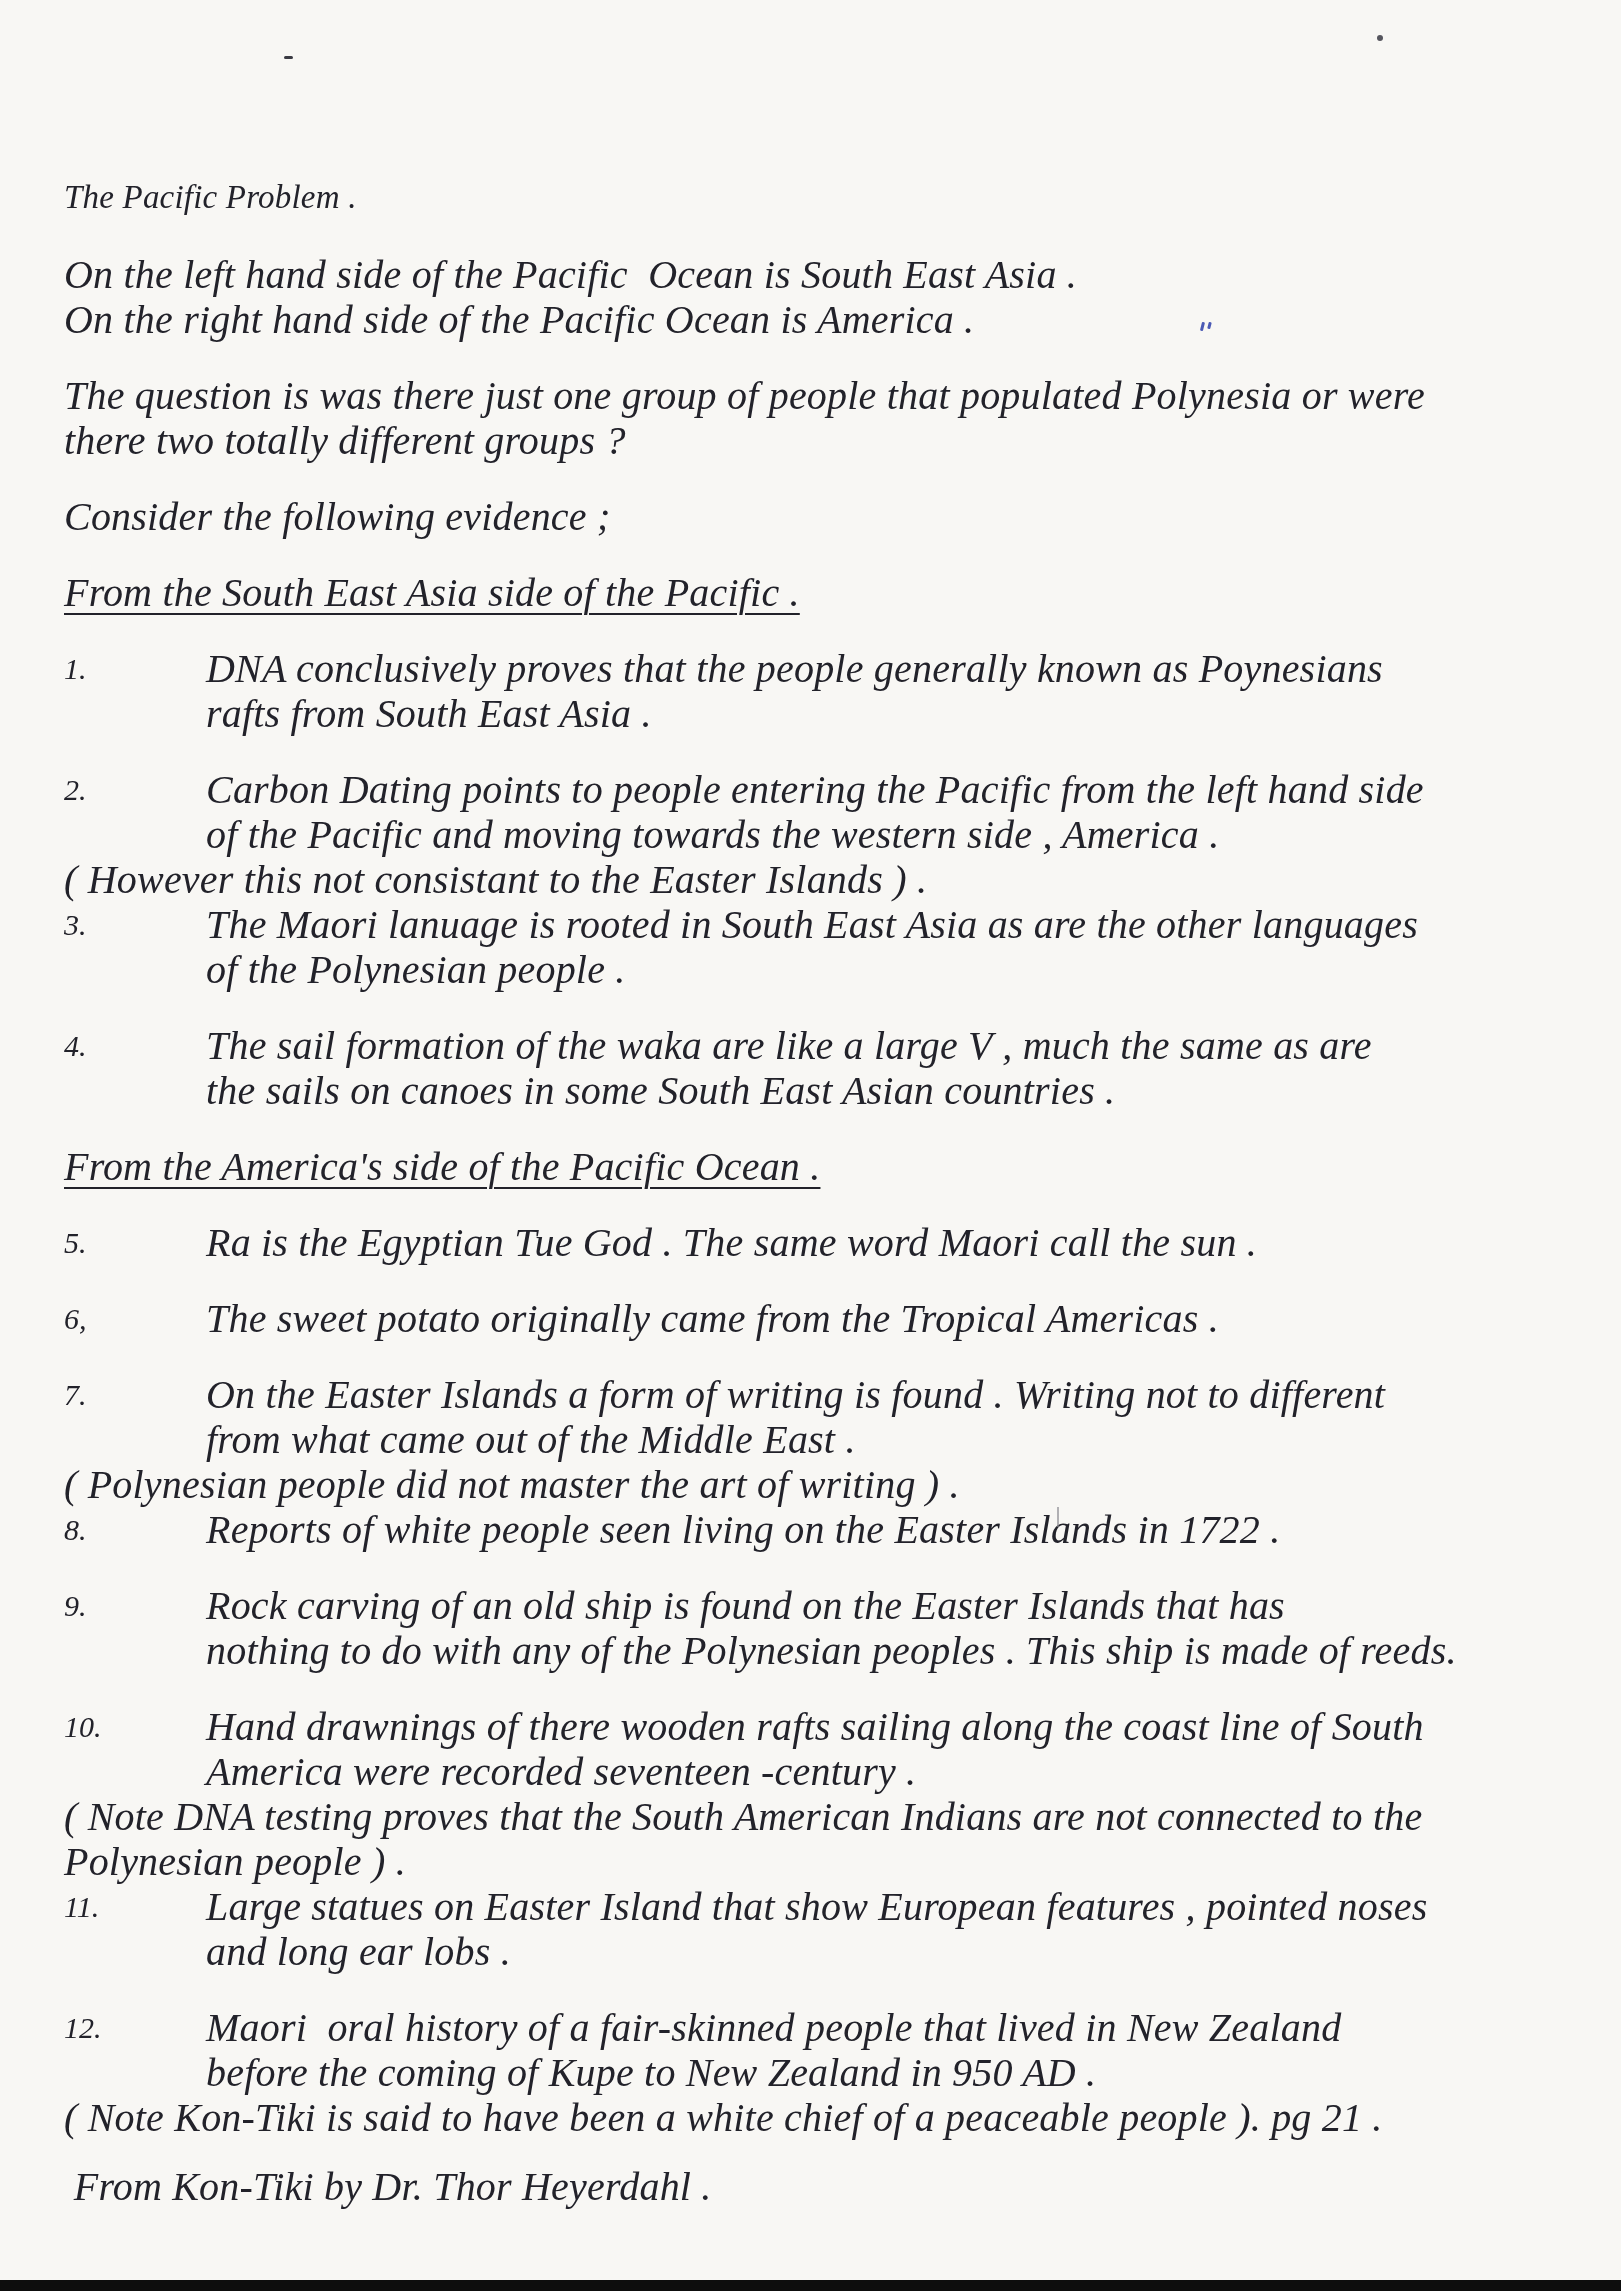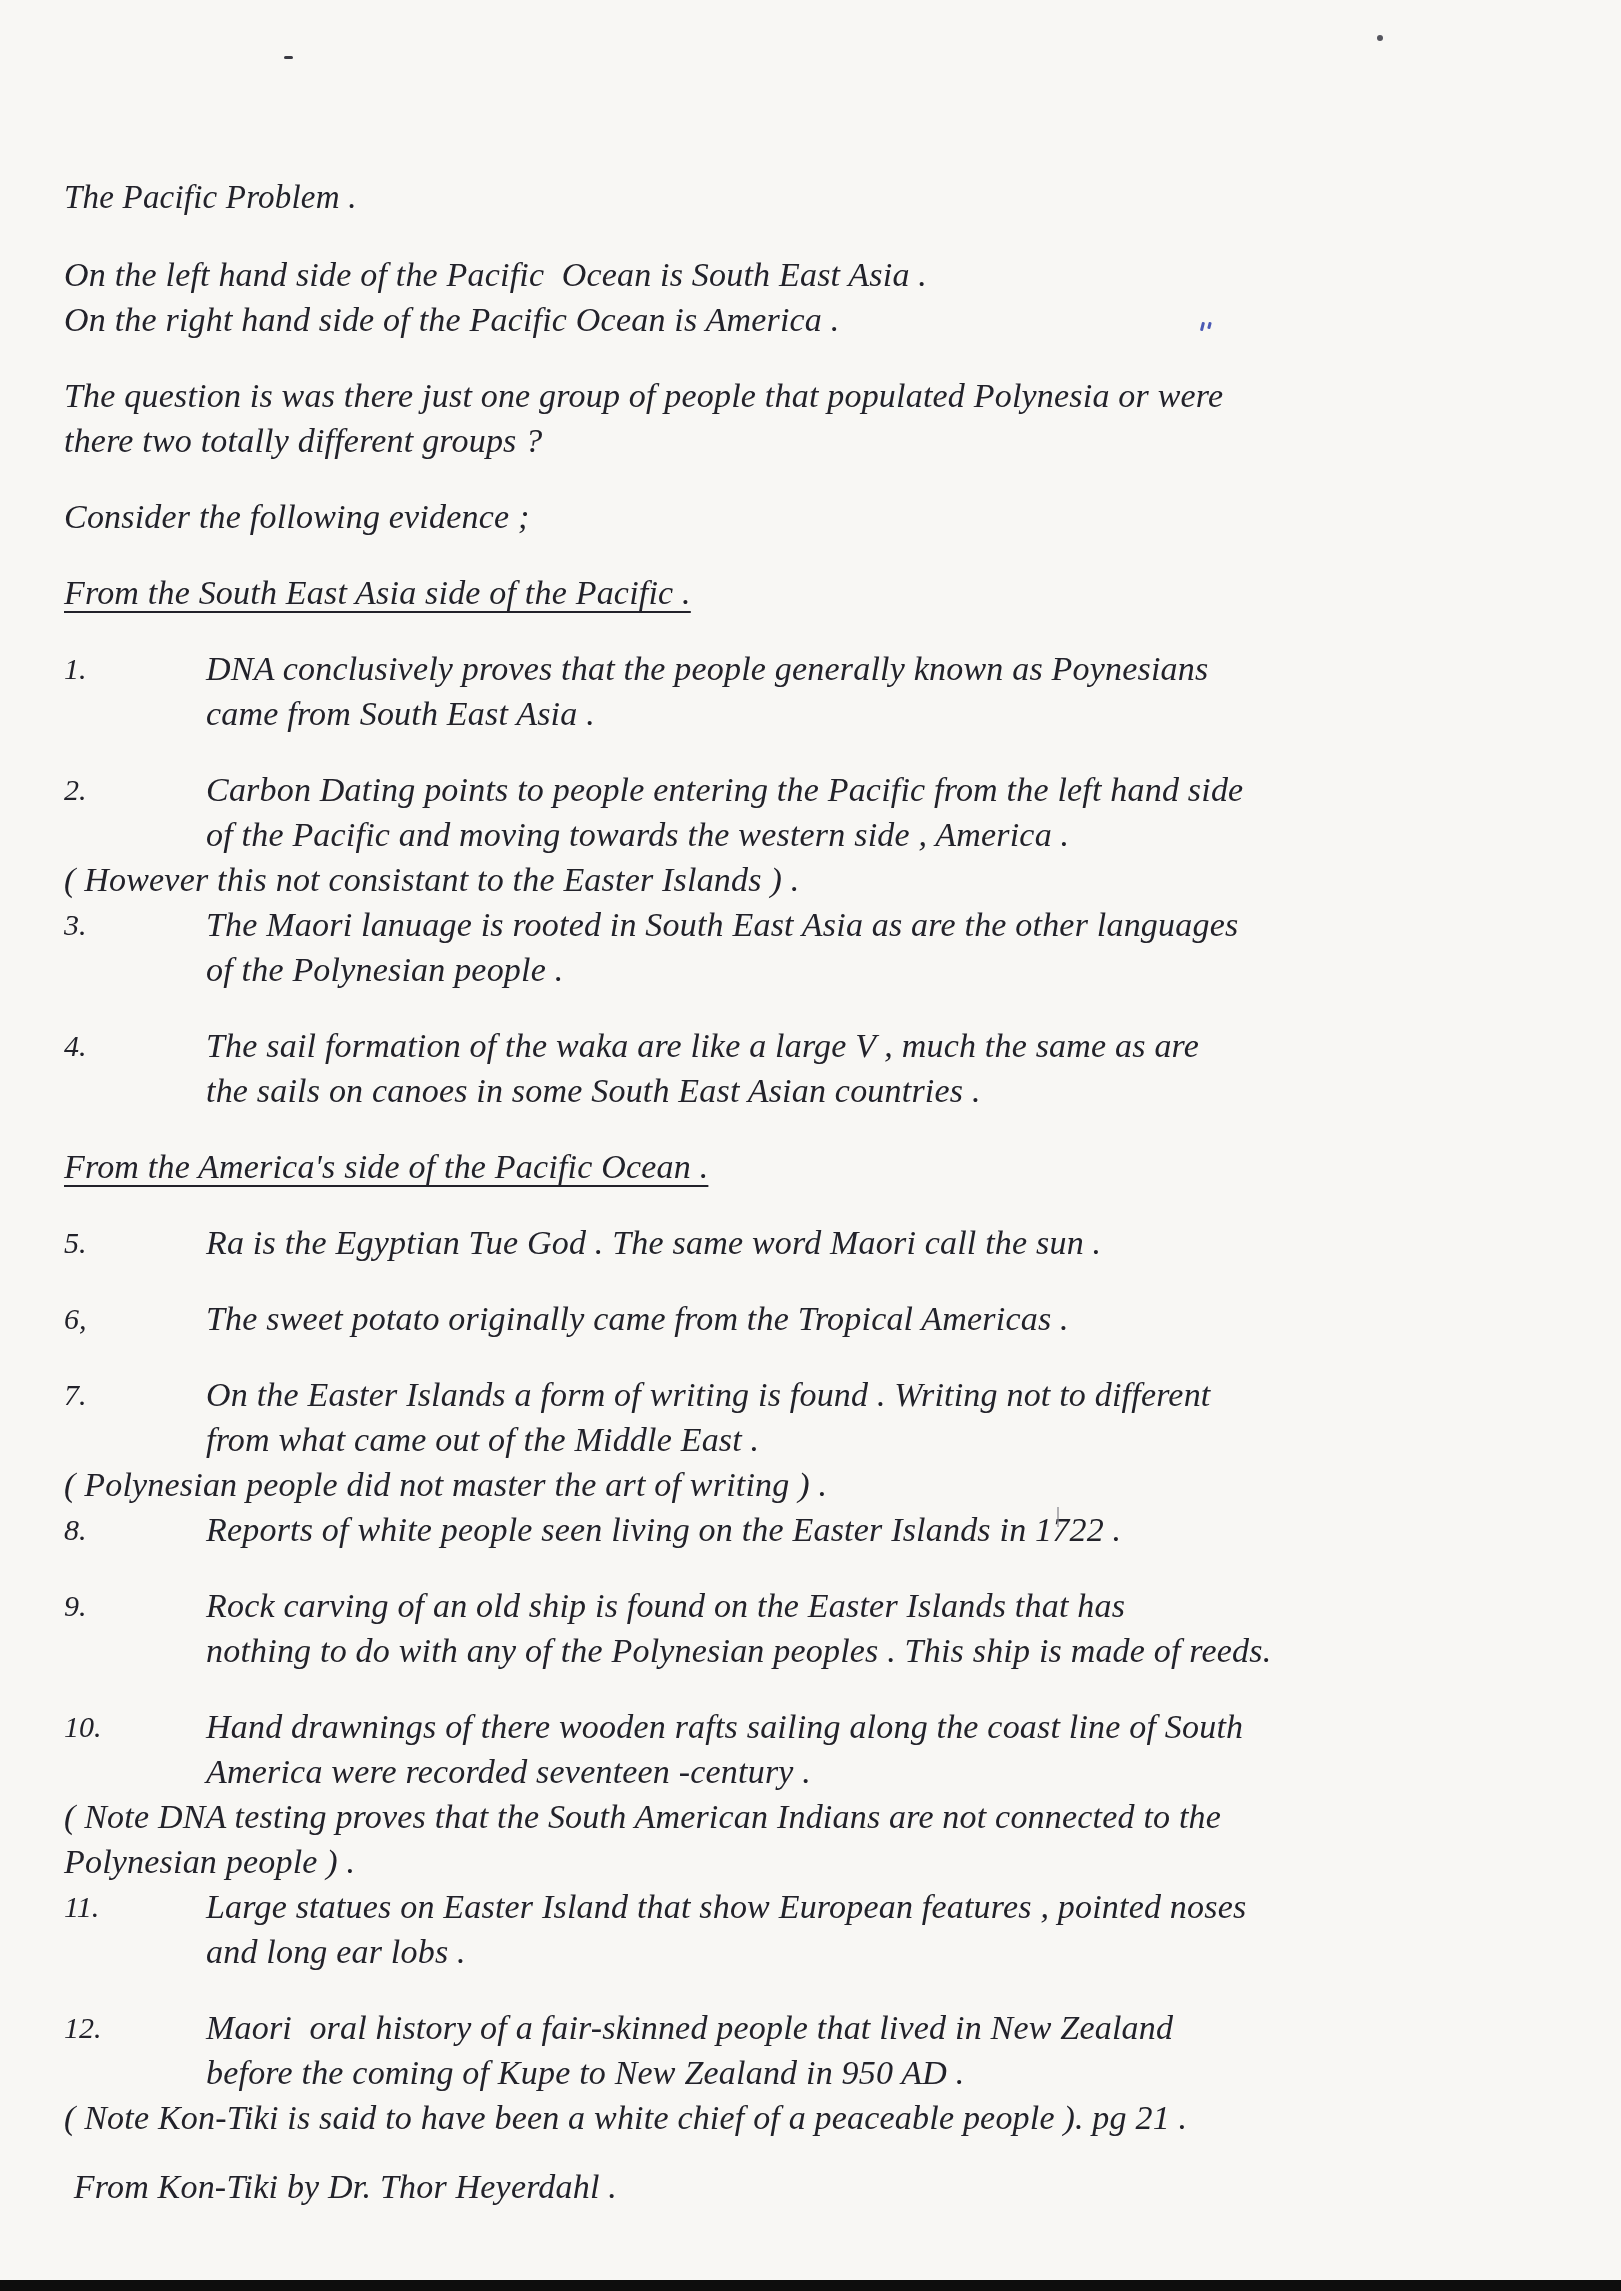--- a/index.html
+++ b/index.html
@@ -17,21 +17,21 @@
     font-family:"Liberation Serif", serif;
     font-style:italic;
     overflow:hidden;
     position:relative;
   }
   .page-inner{
     padding:174px 69px 0 64px;
   }
   .line{
     white-space:pre;
-    font-size:34px;
+    font-size:40px;
     line-height:45px;
     letter-spacing:0.2px;
   }
   .title .line{
     font-size:33px;
     line-height:47px;
   }
   .block.gap{margin-top:31px;}
   .block.flush{margin-top:0;font-style:italic;}
   .heading .line{
@@ -99,21 +99,21 @@
       <div class="block para gap">
         <div class="line">Consider the following evidence ;</div>
       </div>
       <div class="block heading gap">
         <div class="line">From the South East Asia side of the Pacific .</div>
       </div>
       <div class="block item gap item">
         <span class="marker">1.</span>
         <div class="item-lines">
           <div class="line">DNA conclusively proves that the people generally known as Poynesians</div>
-          <div class="line">came from South East Asia .</div>
+          <div class="line">rafts from South East Asia .</div>
         </div>
       </div>
       <div class="block item gap item">
         <span class="marker">2.</span>
         <div class="item-lines">
           <div class="line">Carbon Dating points to people entering the Pacific from the left hand side</div>
           <div class="line">of the Pacific and moving towards the western side , America .</div>
         </div>
       </div>
       <div class="block note flush">

